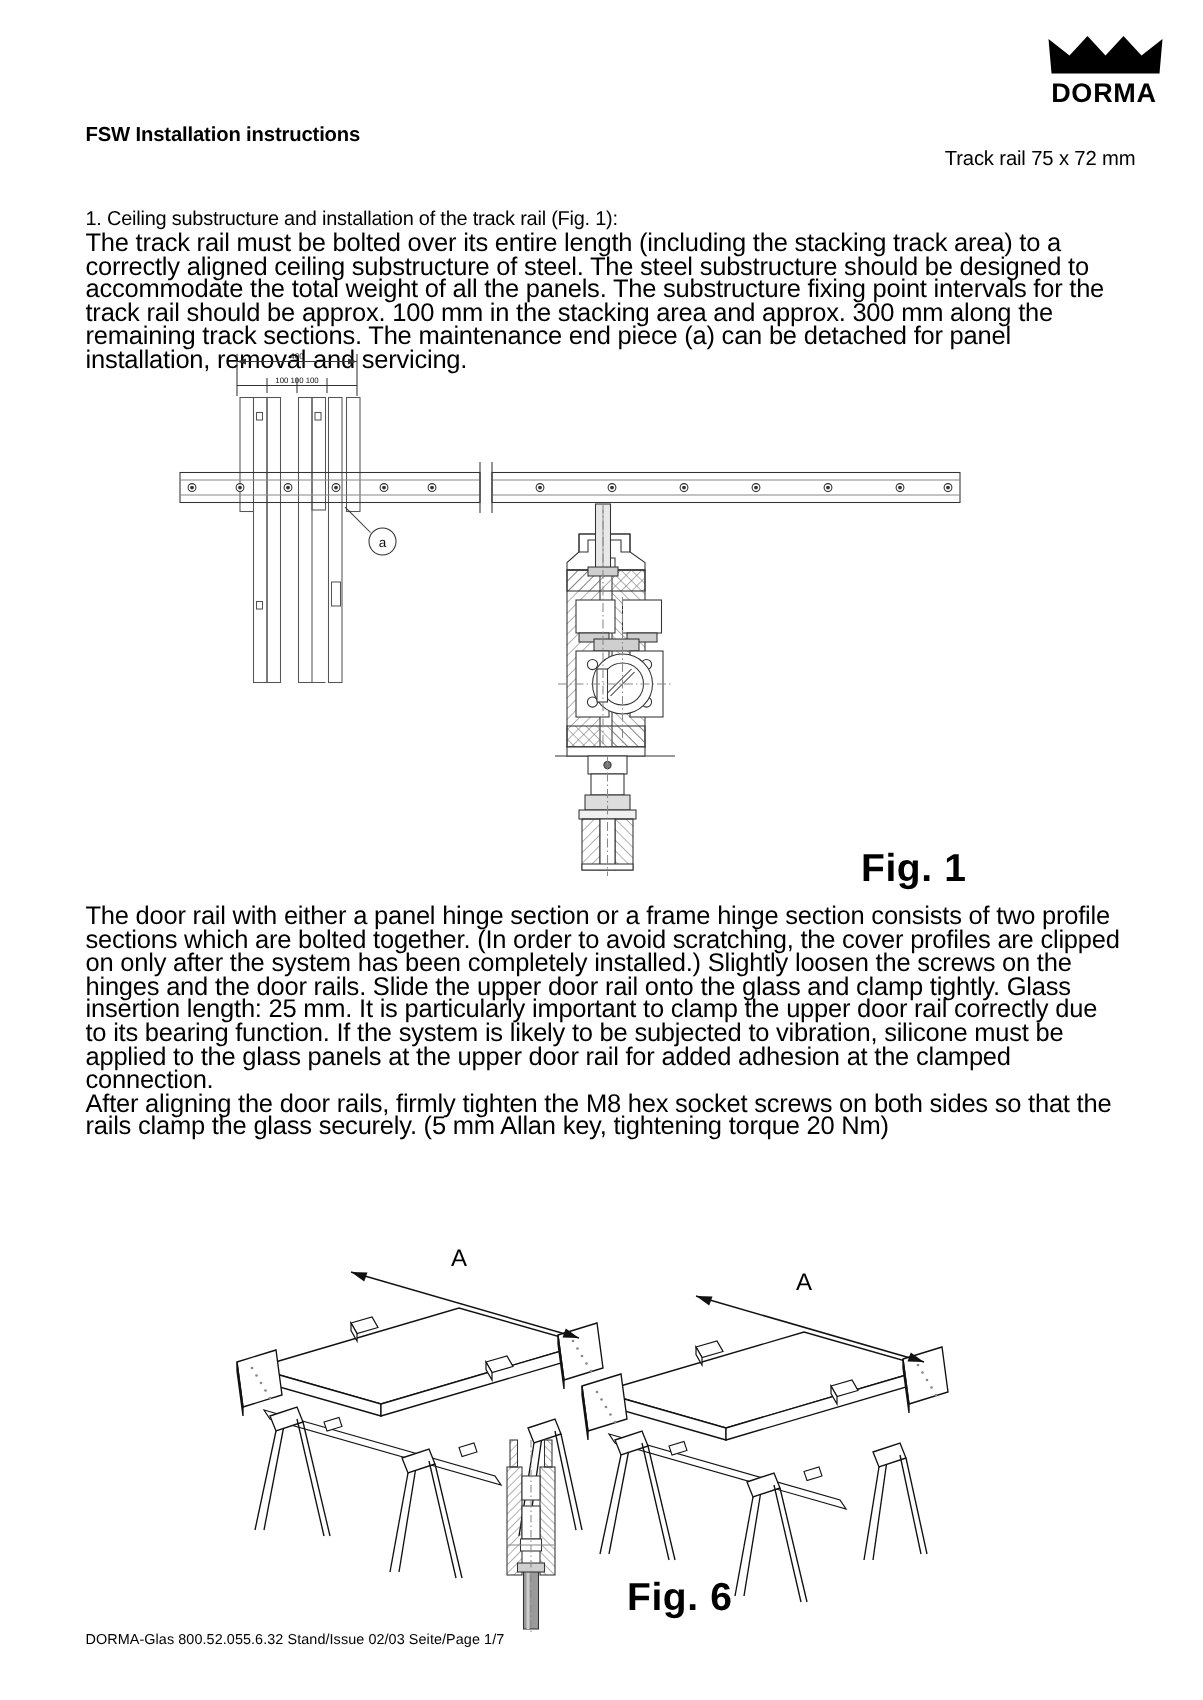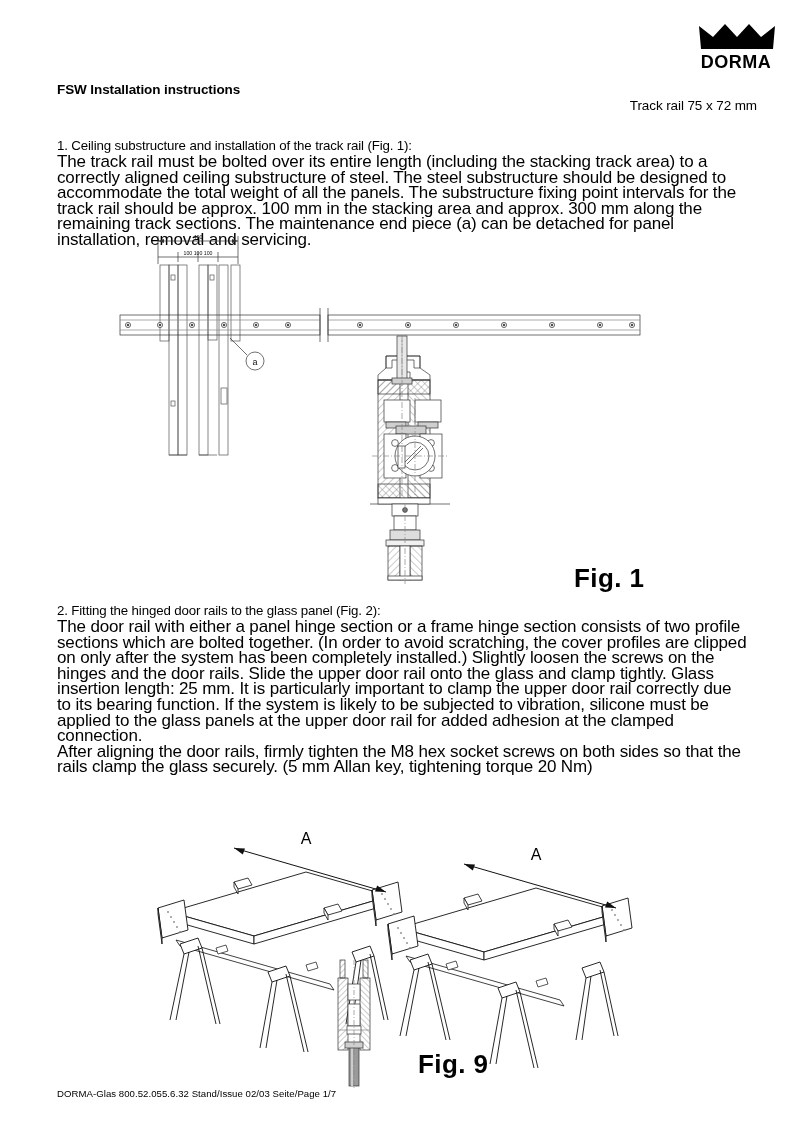--- a/index.html
+++ b/index.html
@@ -288,21 +288,20 @@
           <rect x="268" y="348" width="34" height="4" fill="#ffffff" stroke="#333333"></rect>
           <line x1="285" y1="276" x2="285" y2="356" stroke="#888888" stroke-dasharray="6 2 1 2"></line>
         </g>
       </g>
     </svg>
   </div>
 
   <div class="fig-caption" id="fig1-caption">Fig. 1</div>
 
   <div class="section" id="section-2">
-    <p class="section-heading">2. Fitting the hinged door rails to the glass panel (Fig. 2):</p>
     <p class="section-para">The door rail with either a panel hinge section or a frame hinge section consists of two profile sections which are bolted together. (In order to avoid scratching, the cover profiles are clipped on only after the system has been completely installed.) Slightly loosen the screws on the hinges and the door rails. Slide the upper door rail onto the glass and clamp tightly. Glass insertion length: 25 mm. It is particularly important to clamp the upper door rail correctly due to its bearing function. If the system is likely to be subjected to vibration, silicone must be applied to the glass panels at the upper door rail for added adhesion at the clamped connection.</p>
     <p class="section-para">After aligning the door rails, firmly tighten the M8 hex socket screws on both sides so that the rails clamp the glass securely. (5 mm Allan key, tightening torque 20 Nm)</p>
   </div>
 
   <div class="figure" id="figure-2">
     <svg width="500" height="268" viewBox="0 0 500 268" xmlns="http://www.w3.org/2000/svg">
       <defs>
         <pattern id="hatchR2" width="4" height="4" patternUnits="userSpaceOnUse" patternTransform="rotate(45)">
           <line x1="0" y1="0" x2="0" y2="4" stroke="#6b6b6b" stroke-width="0.7"></line>
         </pattern>
@@ -412,17 +411,17 @@
 
         <rect x="13" y="86" width="10" height="40" fill="#9a9a9a" stroke="#333333"></rect>
         <rect x="15" y="86" width="2" height="40" fill="#cccccc" stroke="none"></rect>
 
         <rect x="9" y="82" width="18" height="6" fill="#cfcfcf" stroke="#333333"></rect>
         <line x1="18" y1="0" x2="18" y2="128" stroke="#888888" stroke-dasharray="5 2 1 2"></line>
       </g>
     </svg>
   </div>
 
-  <div class="fig-caption" id="fig2-caption">Fig. 9</div>
+  <div class="fig-caption" id="fig2-caption">Fig. 6</div>
 
   <div class="footer">DORMA-Glas 800.52.055.6.32 Stand/Issue 02/03 Seite/Page 1/7</div>
 
 </div>
 
 </body></html>

